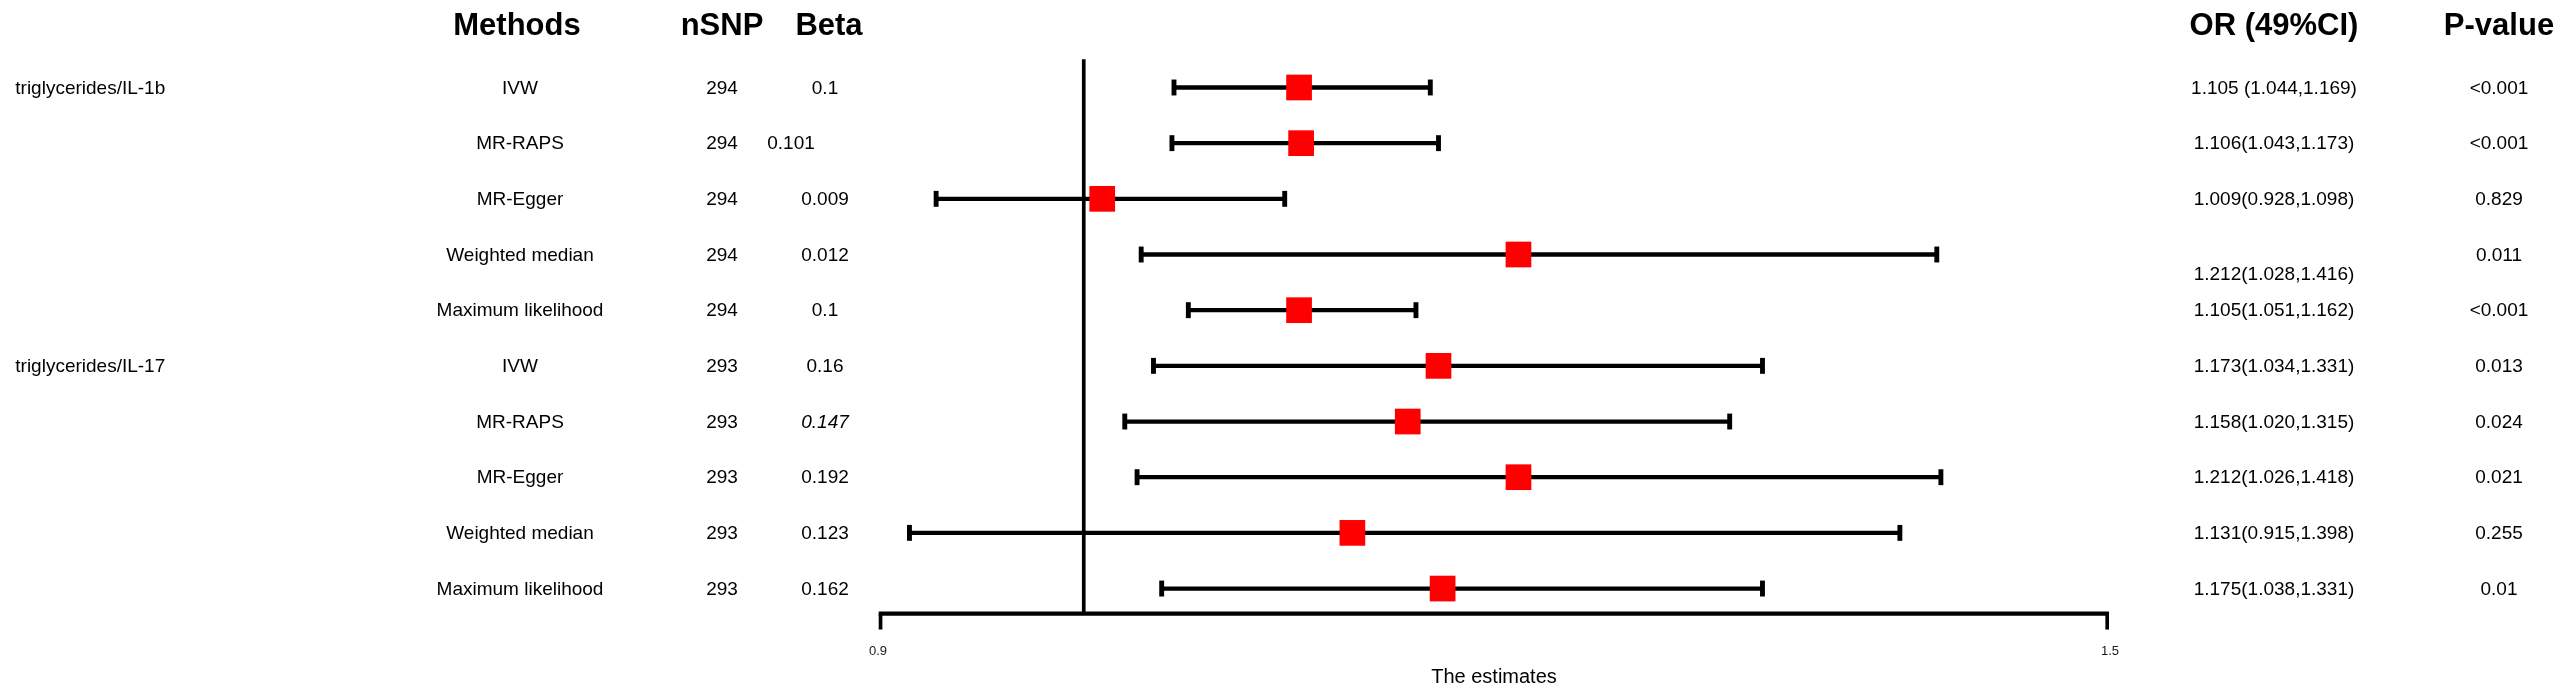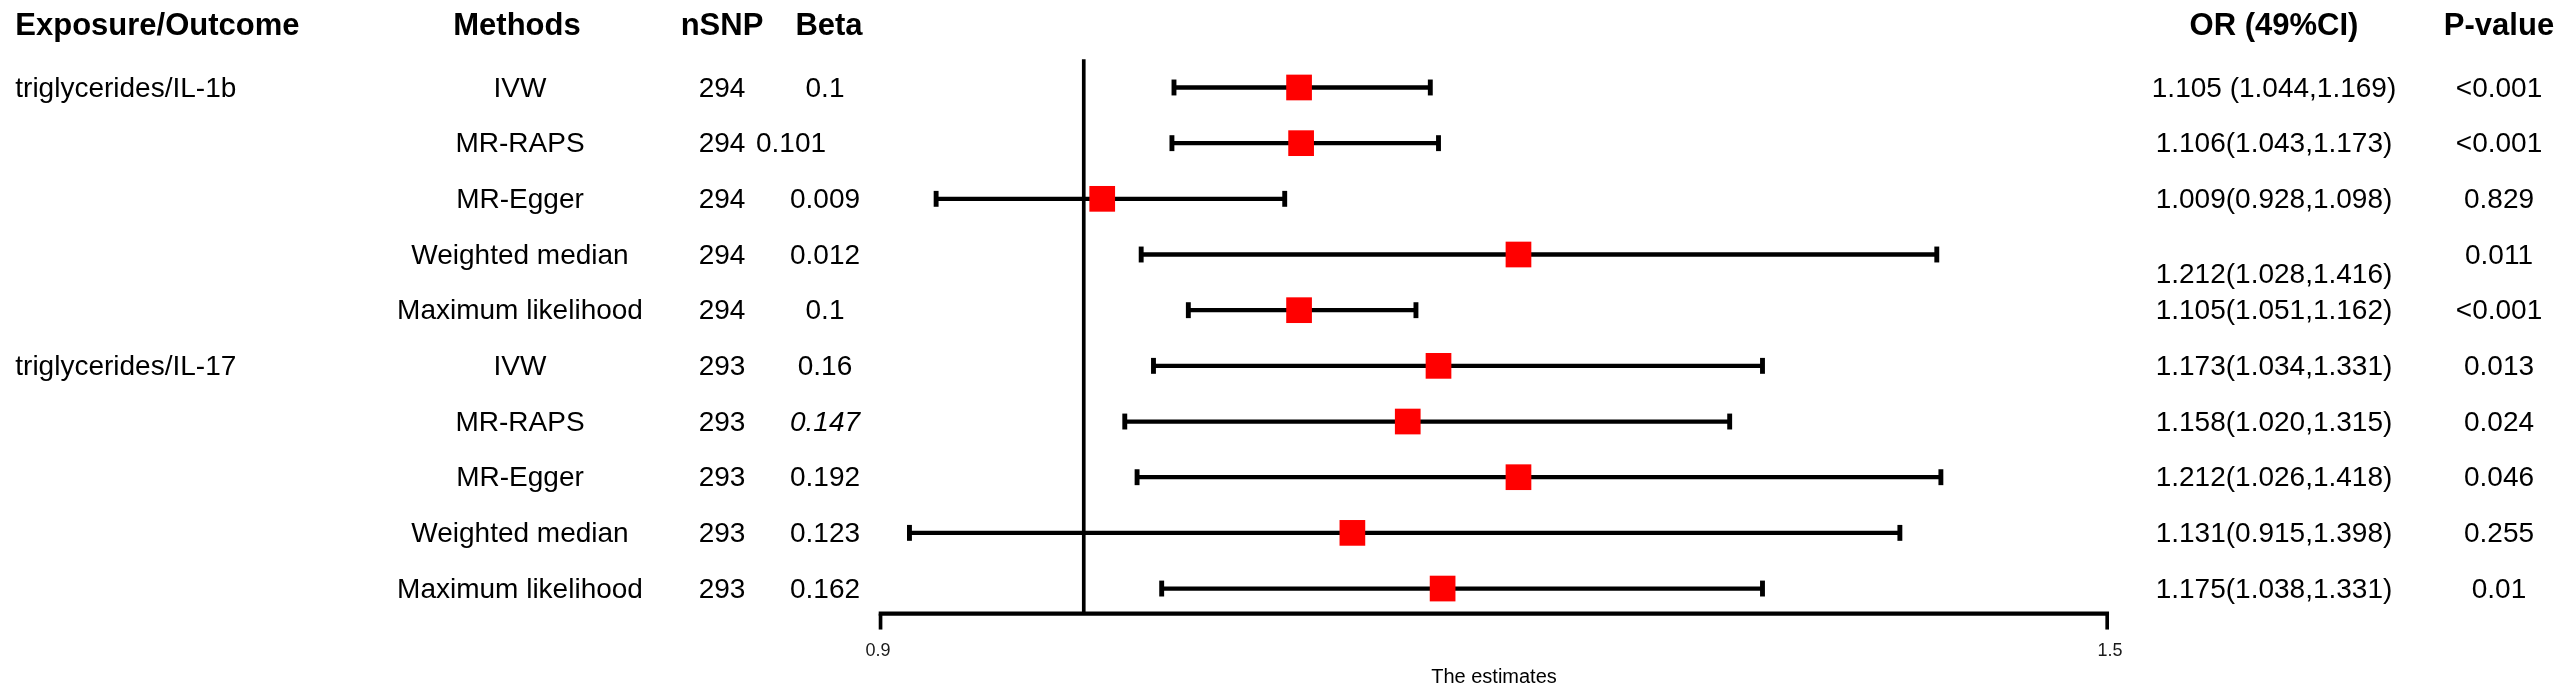--- a/index.html
+++ b/index.html
@@ -13,45 +13,44 @@
   }
   .hdr{
     position:absolute;
     font-size:31px;font-weight:bold;
     white-space:nowrap;
     transform:translate(-50%,-50%);
   }
   .hdr.left{transform:translate(0,-50%);}
   .cell{
     position:absolute;
-    font-size:28px;
+    font-size:19px;
     white-space:nowrap;
     transform:translate(-50%,-50%);
   }
   .cell.left{transform:translate(0,-50%);}
   .ticklabel{
     position:absolute;
-    font-size:18px;color:#1a1a1a;
+    font-size:13px;color:#1a1a1a;
     white-space:nowrap;
     transform:translate(-50%,-50%);
   }
   .axistitle{
     position:absolute;
     font-size:20px;color:#000000;
     white-space:nowrap;
     transform:translate(-50%,-50%);
   }
   svg{position:absolute;left:0;top:0;}
 </style>
 </head>
 <body>
 
 <div id="canvas">
 
-  <span class="hdr left" style="left:15.3px;top:24.5px">Exposure/Outcome</span>
   <span class="hdr" style="left:517px;top:24.5px">Methods</span>
   <span class="hdr" style="left:722px;top:24.5px">nSNP</span>
   <span class="hdr" style="left:829px;top:24.5px">Beta</span>
   <span class="hdr" style="left:2274px;top:24.5px">OR (49%CI)</span>
   <span class="hdr" style="left:2499px;top:24.5px">P-value</span>
 
   <svg id="plot" width="2576" height="695" viewBox="0 0 4208 1136">
       <line x1="1770.1666666666665" y1="97" x2="1770.1666666666665" y2="1003" stroke="#000000" stroke-width="6"></line>
       <line x1="1435" y1="1003" x2="3446" y2="1003" stroke="#000000" stroke-width="7"></line>
       <line x1="1438" y1="1003" x2="1438" y2="1029" stroke="#000000" stroke-width="6"></line>
@@ -133,21 +132,21 @@
       <span class="cell" style="left: 2499px; top: 366px;">0.013</span>
       <span class="cell" style="left: 520px; top: 422px;">MR-RAPS</span>
       <span class="cell" style="left: 722px; top: 422px;">293</span>
       <span class="cell" style="left: 825px; top: 422px; font-style: italic;">0.147</span>
       <span class="cell" style="left: 2274px; top: 422px;">1.158(1.020,1.315)</span>
       <span class="cell" style="left: 2499px; top: 422px;">0.024</span>
       <span class="cell" style="left: 520px; top: 477px;">MR-Egger</span>
       <span class="cell" style="left: 722px; top: 477px;">293</span>
       <span class="cell" style="left: 825px; top: 477px; text-align: right;">0.192</span>
       <span class="cell" style="left: 2274px; top: 477px;">1.212(1.026,1.418)</span>
-      <span class="cell" style="left: 2499px; top: 477px;">0.046</span>
+      <span class="cell" style="left: 2499px; top: 477px;">0.021</span>
       <span class="cell" style="left: 520px; top: 533px;">Weighted median</span>
       <span class="cell" style="left: 722px; top: 533px;">293</span>
       <span class="cell" style="left: 825px; top: 533px;">0.123</span>
       <span class="cell" style="left: 2274px; top: 533px;">1.131(0.915,1.398)</span>
       <span class="cell" style="left: 2499px; top: 533px;">0.255</span>
       <span class="cell" style="left: 520px; top: 589px;">Maximum likelihood</span>
       <span class="cell" style="left: 722px; top: 589px;">293</span>
       <span class="cell" style="left: 825px; top: 589px;">0.162</span>
       <span class="cell" style="left: 2274px; top: 589px;">1.175(1.038,1.331)</span>
       <span class="cell" style="left: 2499px; top: 589px;">0.01</span>

